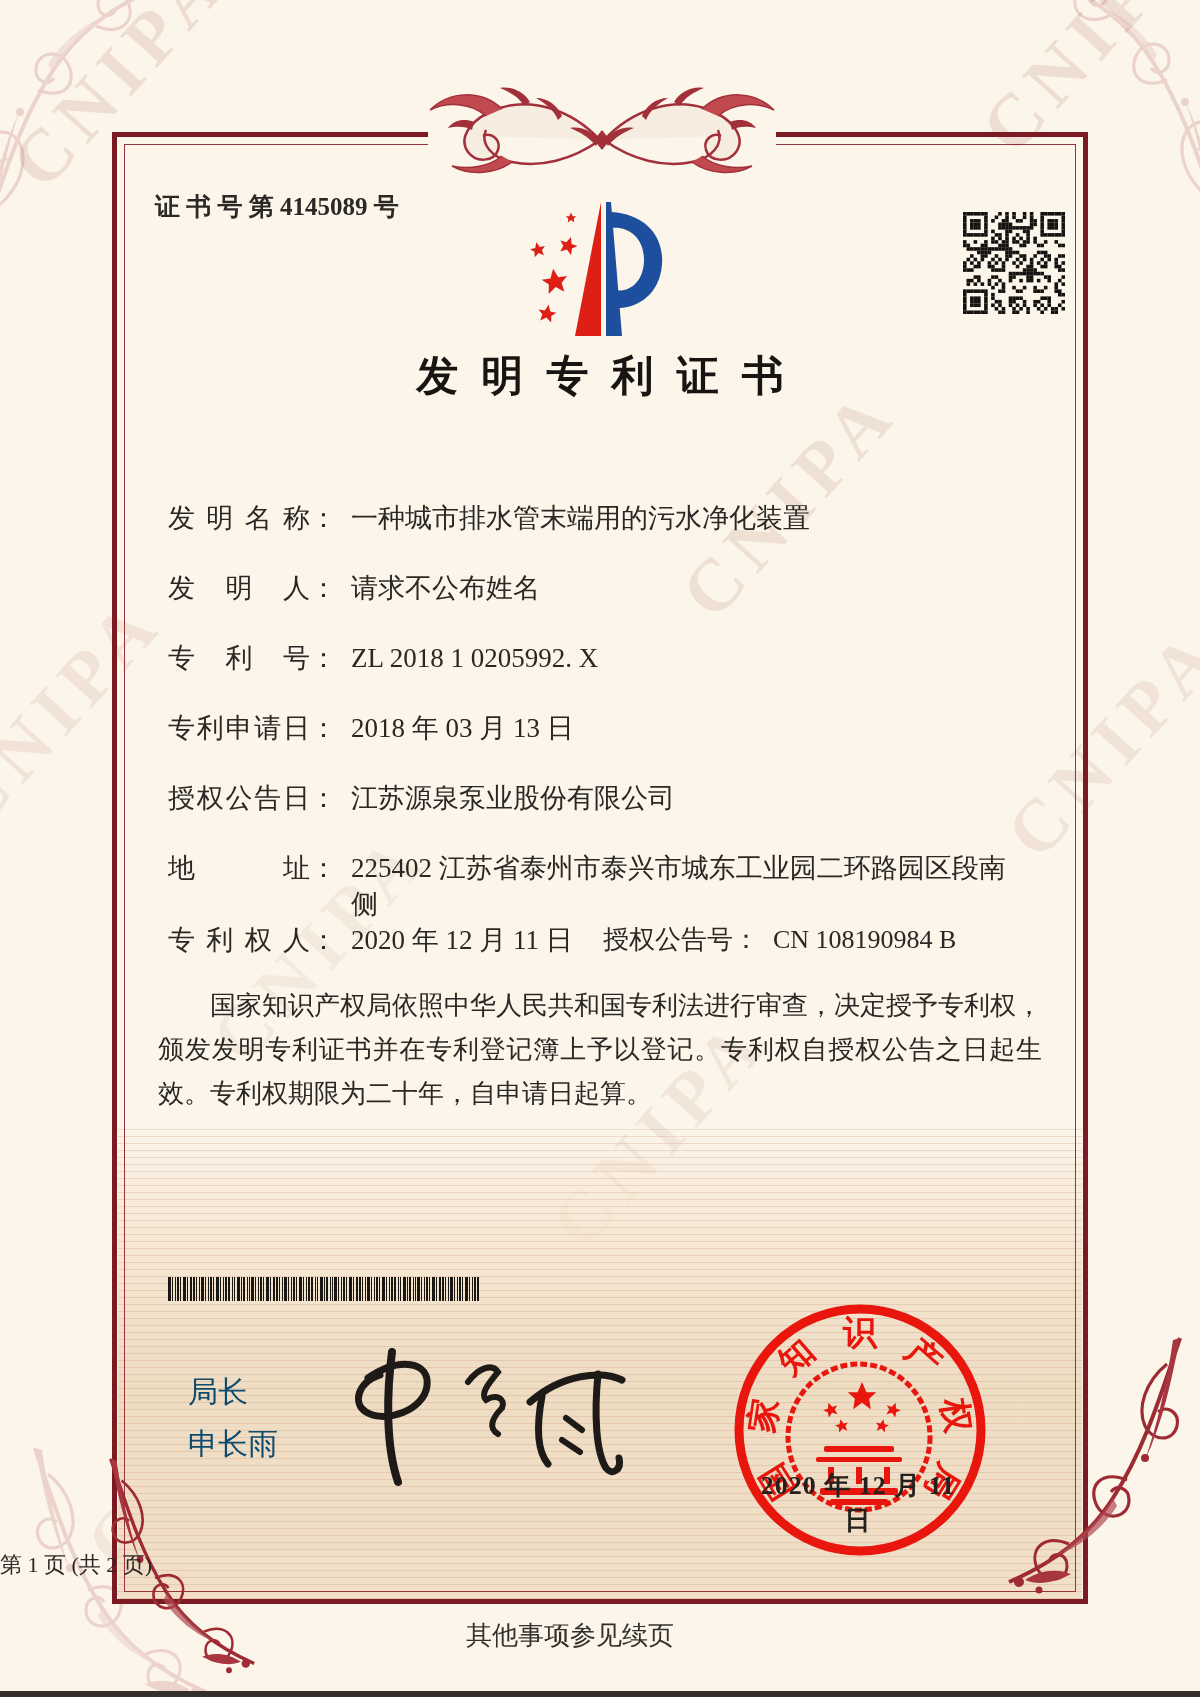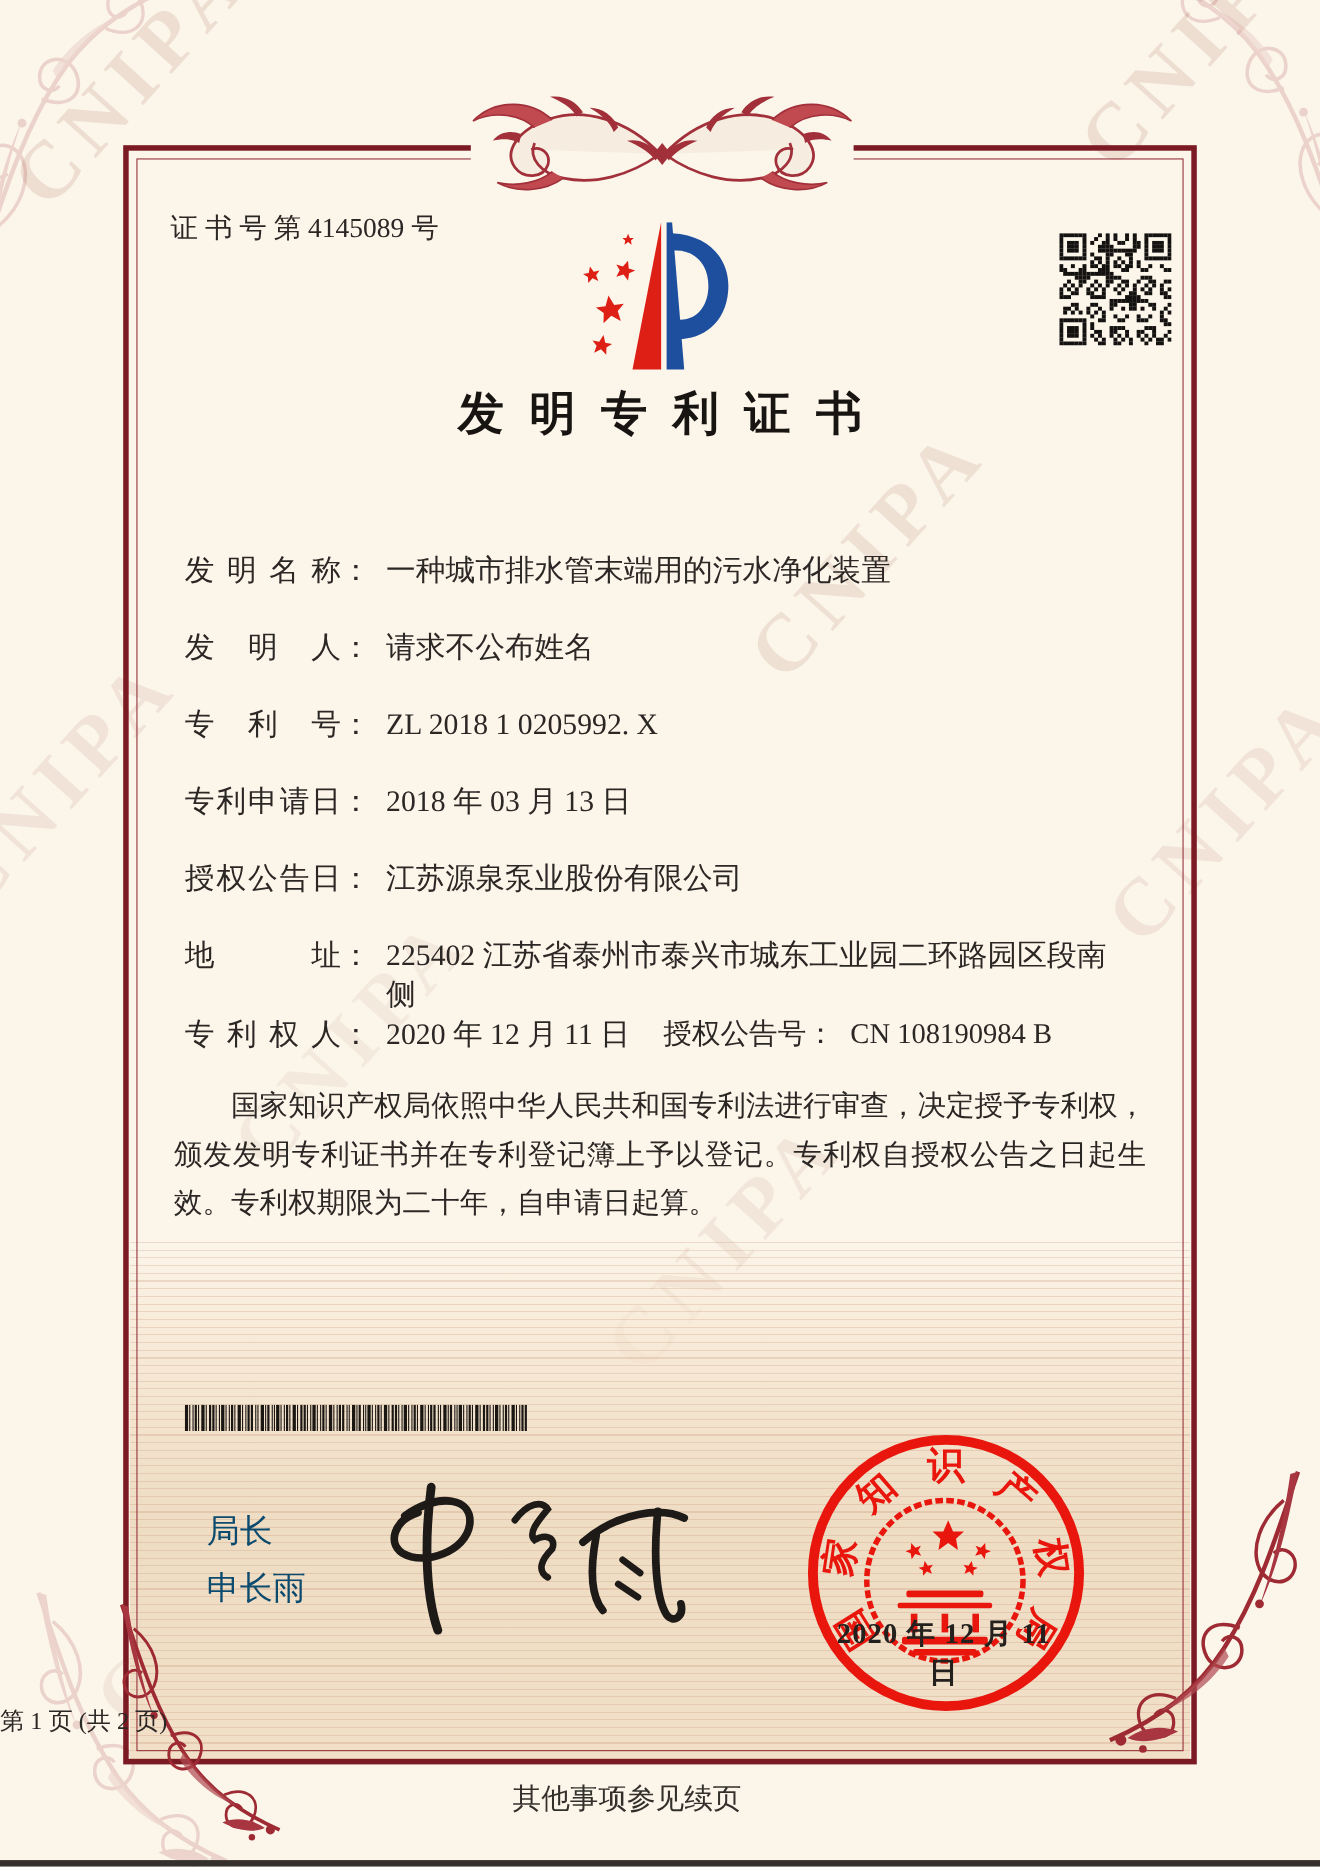--- a/index.html
+++ b/index.html
@@ -16,21 +16,21 @@
   .frame-inner{position:absolute;left:124px;top:144px;width:952px;height:1448px;
       border:1px solid #96333c;box-sizing:border-box;}
   .frame-gap{position:absolute;left:428px;top:124px;width:348px;height:28px;background:#fbf5ea;}
   
   .band{position:absolute;left:118px;top:1128px;width:964px;height:471px;
       background:
         repeating-linear-gradient(0deg, rgba(198,148,118,.28) 0 1px, rgba(255,255,255,0) 1px 7px),
         linear-gradient(180deg, rgba(246,232,214,0) 0px, rgba(247,231,211,.65) 70px,
                         #f3e3cd 170px, #eedcc3 55%, #f1dfc8 100%);}
   
-  .certno{position:absolute;left:155px;top:190px;font-size:25px;color:#2b2724;}
+  .certno{position:absolute;left:155px;top:190px;font-size:25px;color:#2b2724;font-weight:bold;}
   .title{position:absolute;left:0;top:348px;width:1200px;text-align:center;
       font-size:42px;font-weight:bold;letter-spacing:.55em;text-indent:.55em;color:#171411;}
   .row{position:absolute;left:168px;font-size:27px;line-height:36px;color:#2b2724;}
   .flabel{display:inline-block;width:142px;text-align:justify;text-align-last:justify;vertical-align:top;}
   .fcolon{display:inline-block;vertical-align:top;}
   .fvalue{display:inline-block;margin-left:14px;max-width:672px;vertical-align:top;}
   .row2{position:absolute;font-size:26px;line-height:36px;color:#2b2724;}
   .paras{position:absolute;left:158px;top:984px;width:884px;font-size:26px;line-height:44px;
       text-align:justify;color:#2b2724;}
   .paras p{margin:0;text-indent:2em;}

